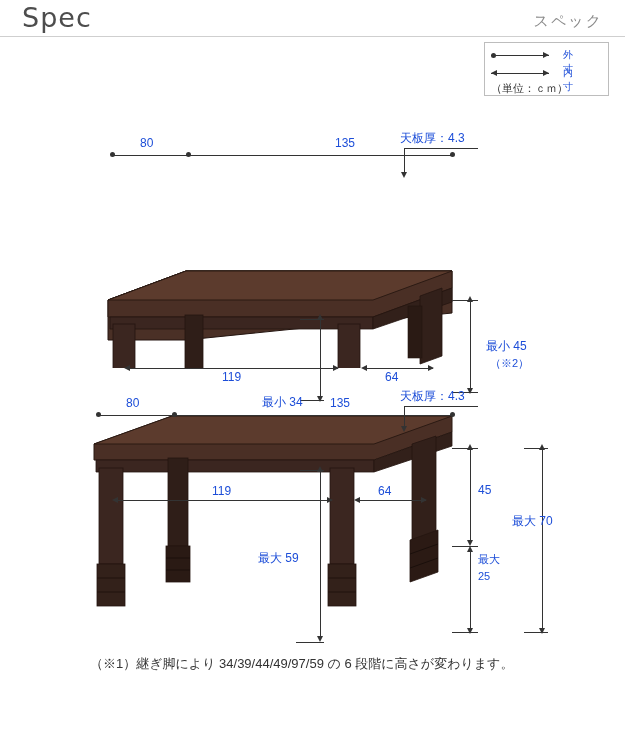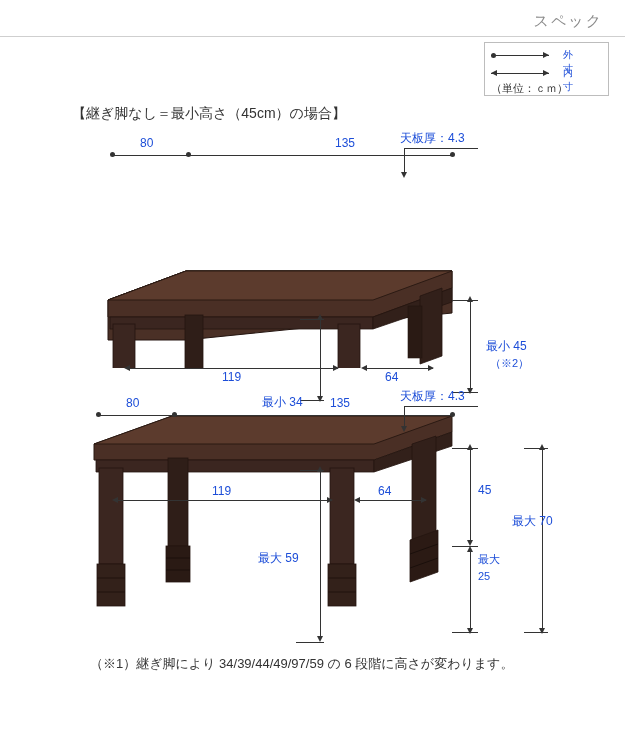--- a/index.html
+++ b/index.html
@@ -96,41 +96,41 @@
   .note2{left:90px;top:681px;}
 
   svg{display:block;}
 </style>
 </head>
 <body>
 
 <div class="page">
 
   <div class="header">
+    <div class="header-title">Spec</div>
     <div class="header-sub">スペック</div>
   </div>
 
 
   <div class="legend">
     <div class="legend-row r1">
       <div class="legend-line"></div>
       <div class="dot" style="left:0px;"></div>
       <div class="arr-r" style="left:52px;"></div>
       <div class="legend-label">外寸</div>
     </div>
     <div class="legend-row r2">
       <div class="legend-line"></div>
       <div class="arr-l" style="left:0px;"></div>
       <div class="arr-r" style="left:52px;"></div>
       <div class="legend-label">内寸</div>
     </div>
     <div class="legend-unit">（単位：ｃｍ）</div>
   </div>
 
-  <div class="sec-title sec1-title">【継ぎ脚なし＝最小高さ（45cm）の場合】</div>
 
   <svg width="625" height="240" style="position:absolute;left:0;top:128px;">
 
     <polygon points="108,172 186,143 452,143 452,185 186,212 108,212" fill="#4a3026" stroke="#241510" stroke-width="1"></polygon>
 
     <polygon points="108,172 186,143 452,143 373,172" fill="#5a3a2c" stroke="#241510" stroke-width="1"></polygon>
 
     <polygon points="108,172 186,143 452,143 452,160 373,189 108,189" fill="#4a2f25" stroke="#2b1a13" stroke-width="1"></polygon>
     <polygon points="108,172 186,143 452,143 373,172 108,172" fill="#5c3b2d" stroke="#2b1a13" stroke-width="1"></polygon>
 

